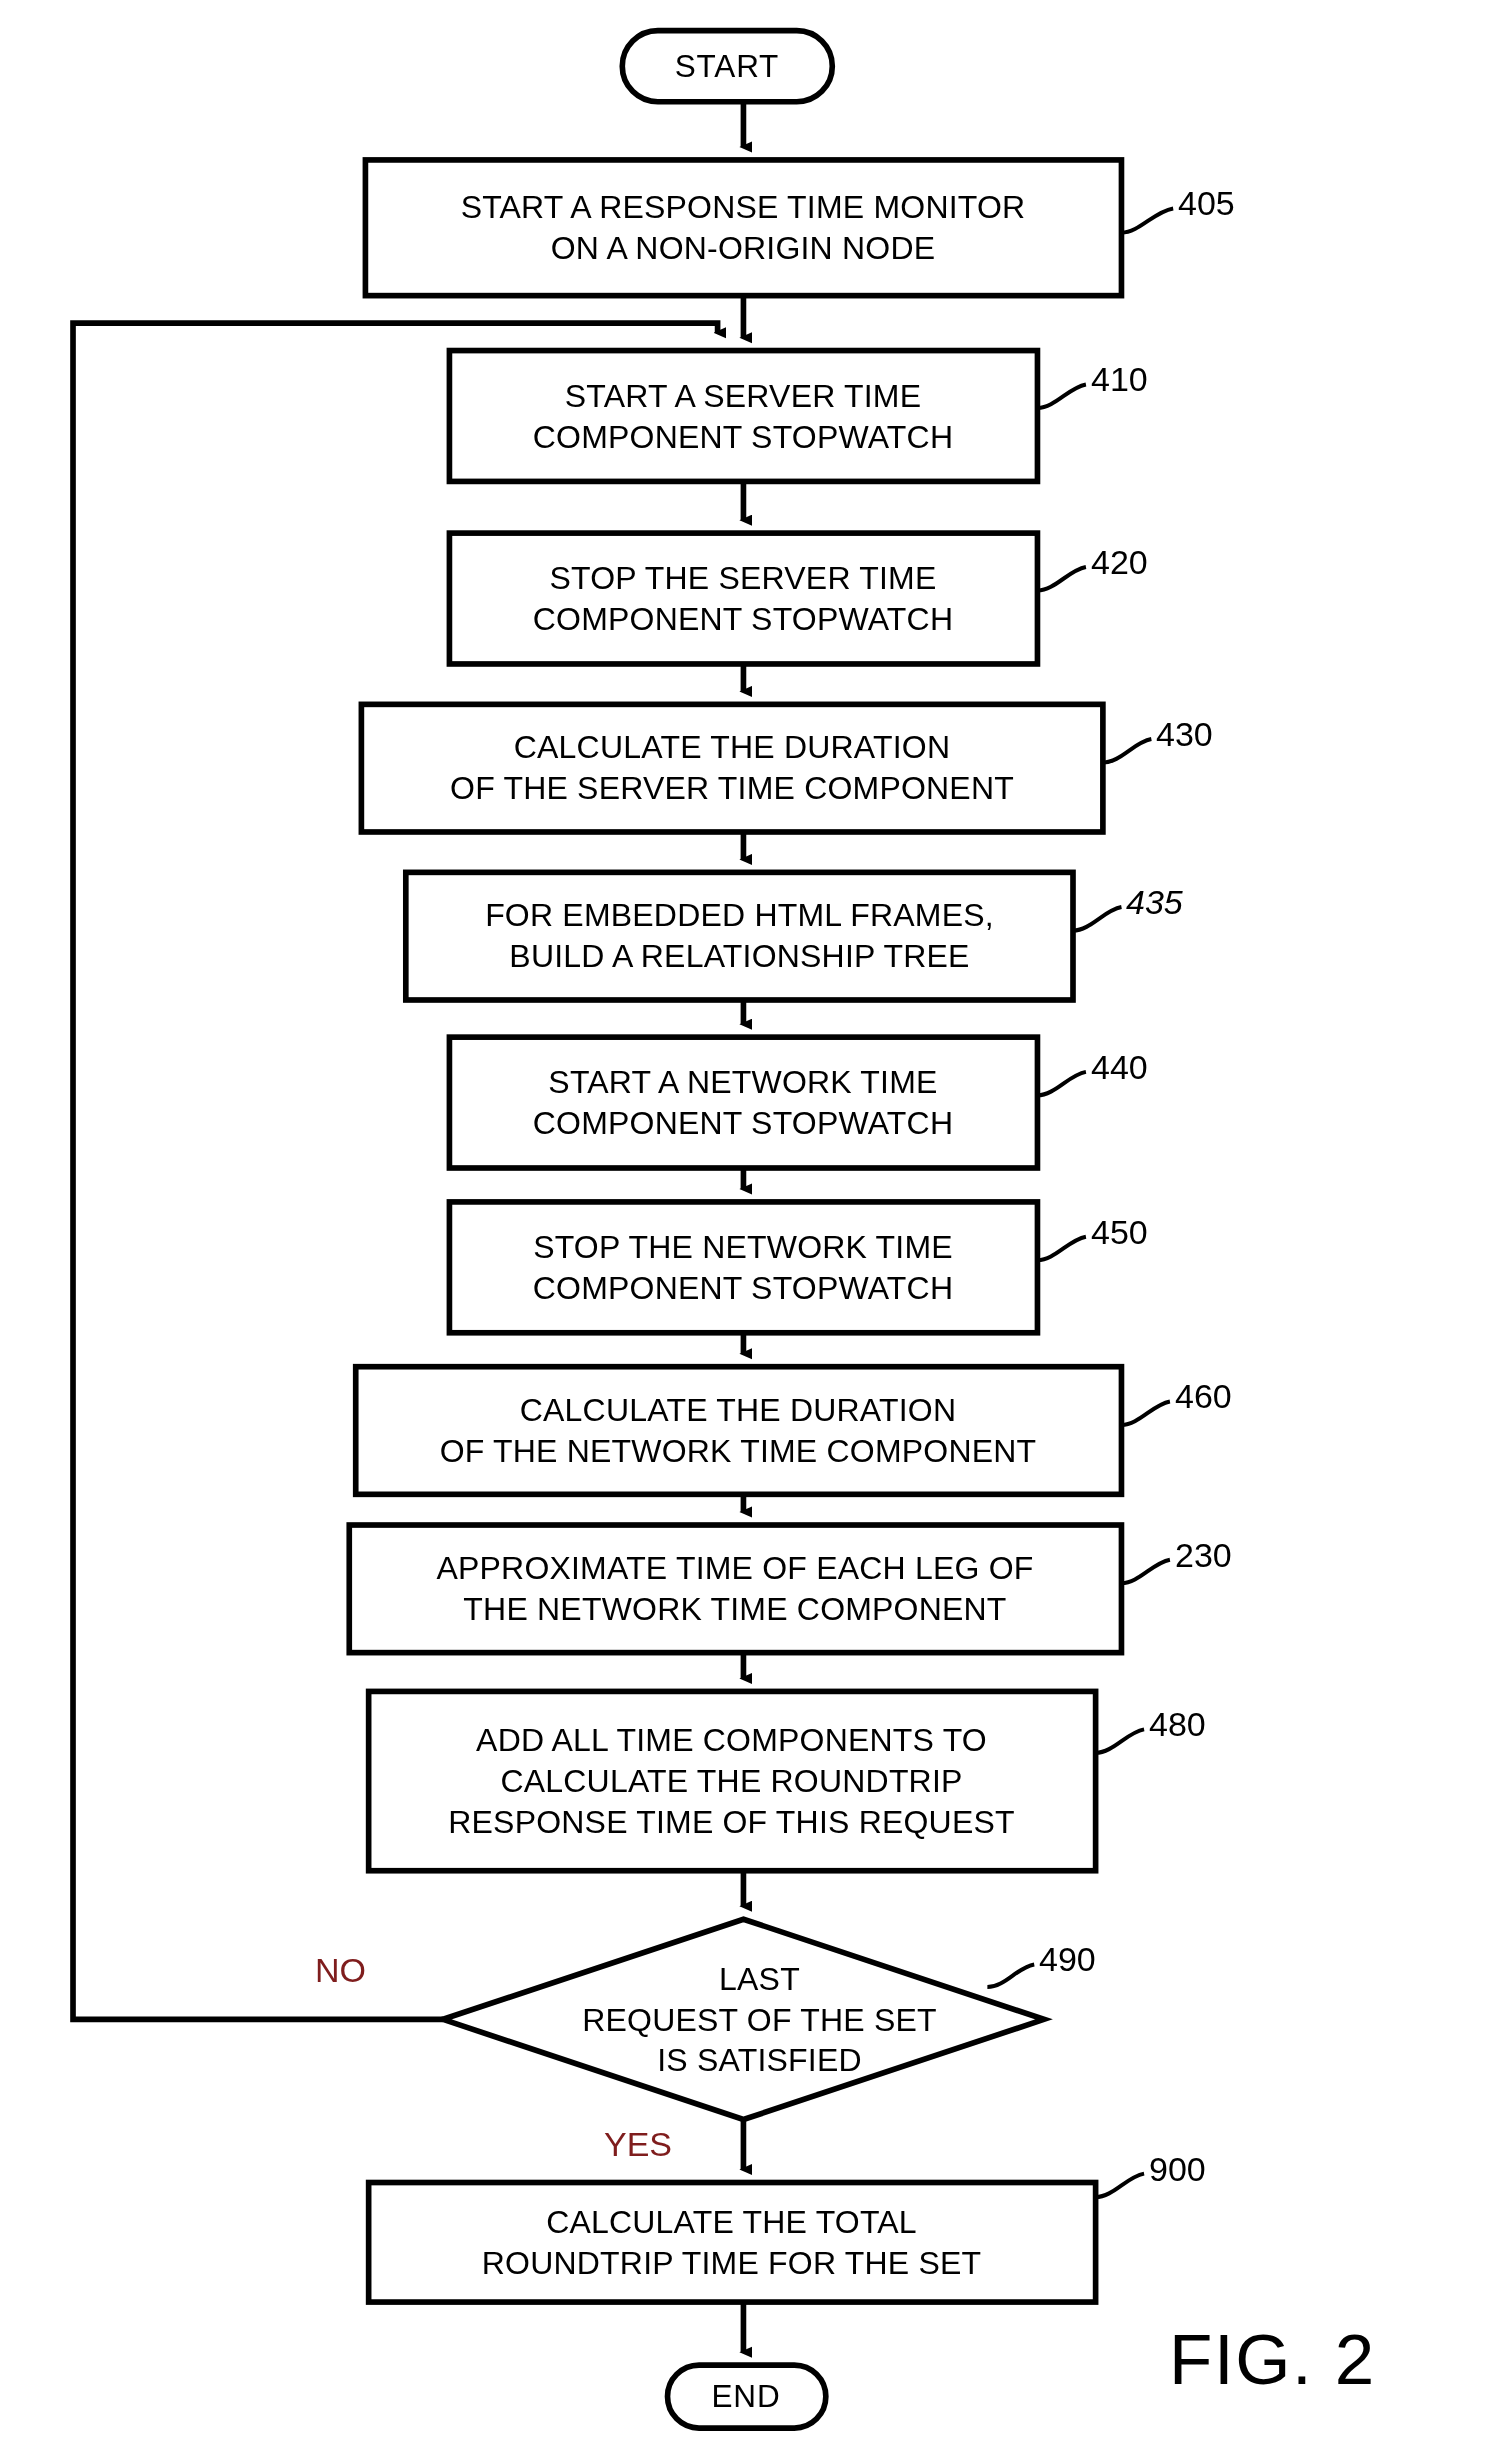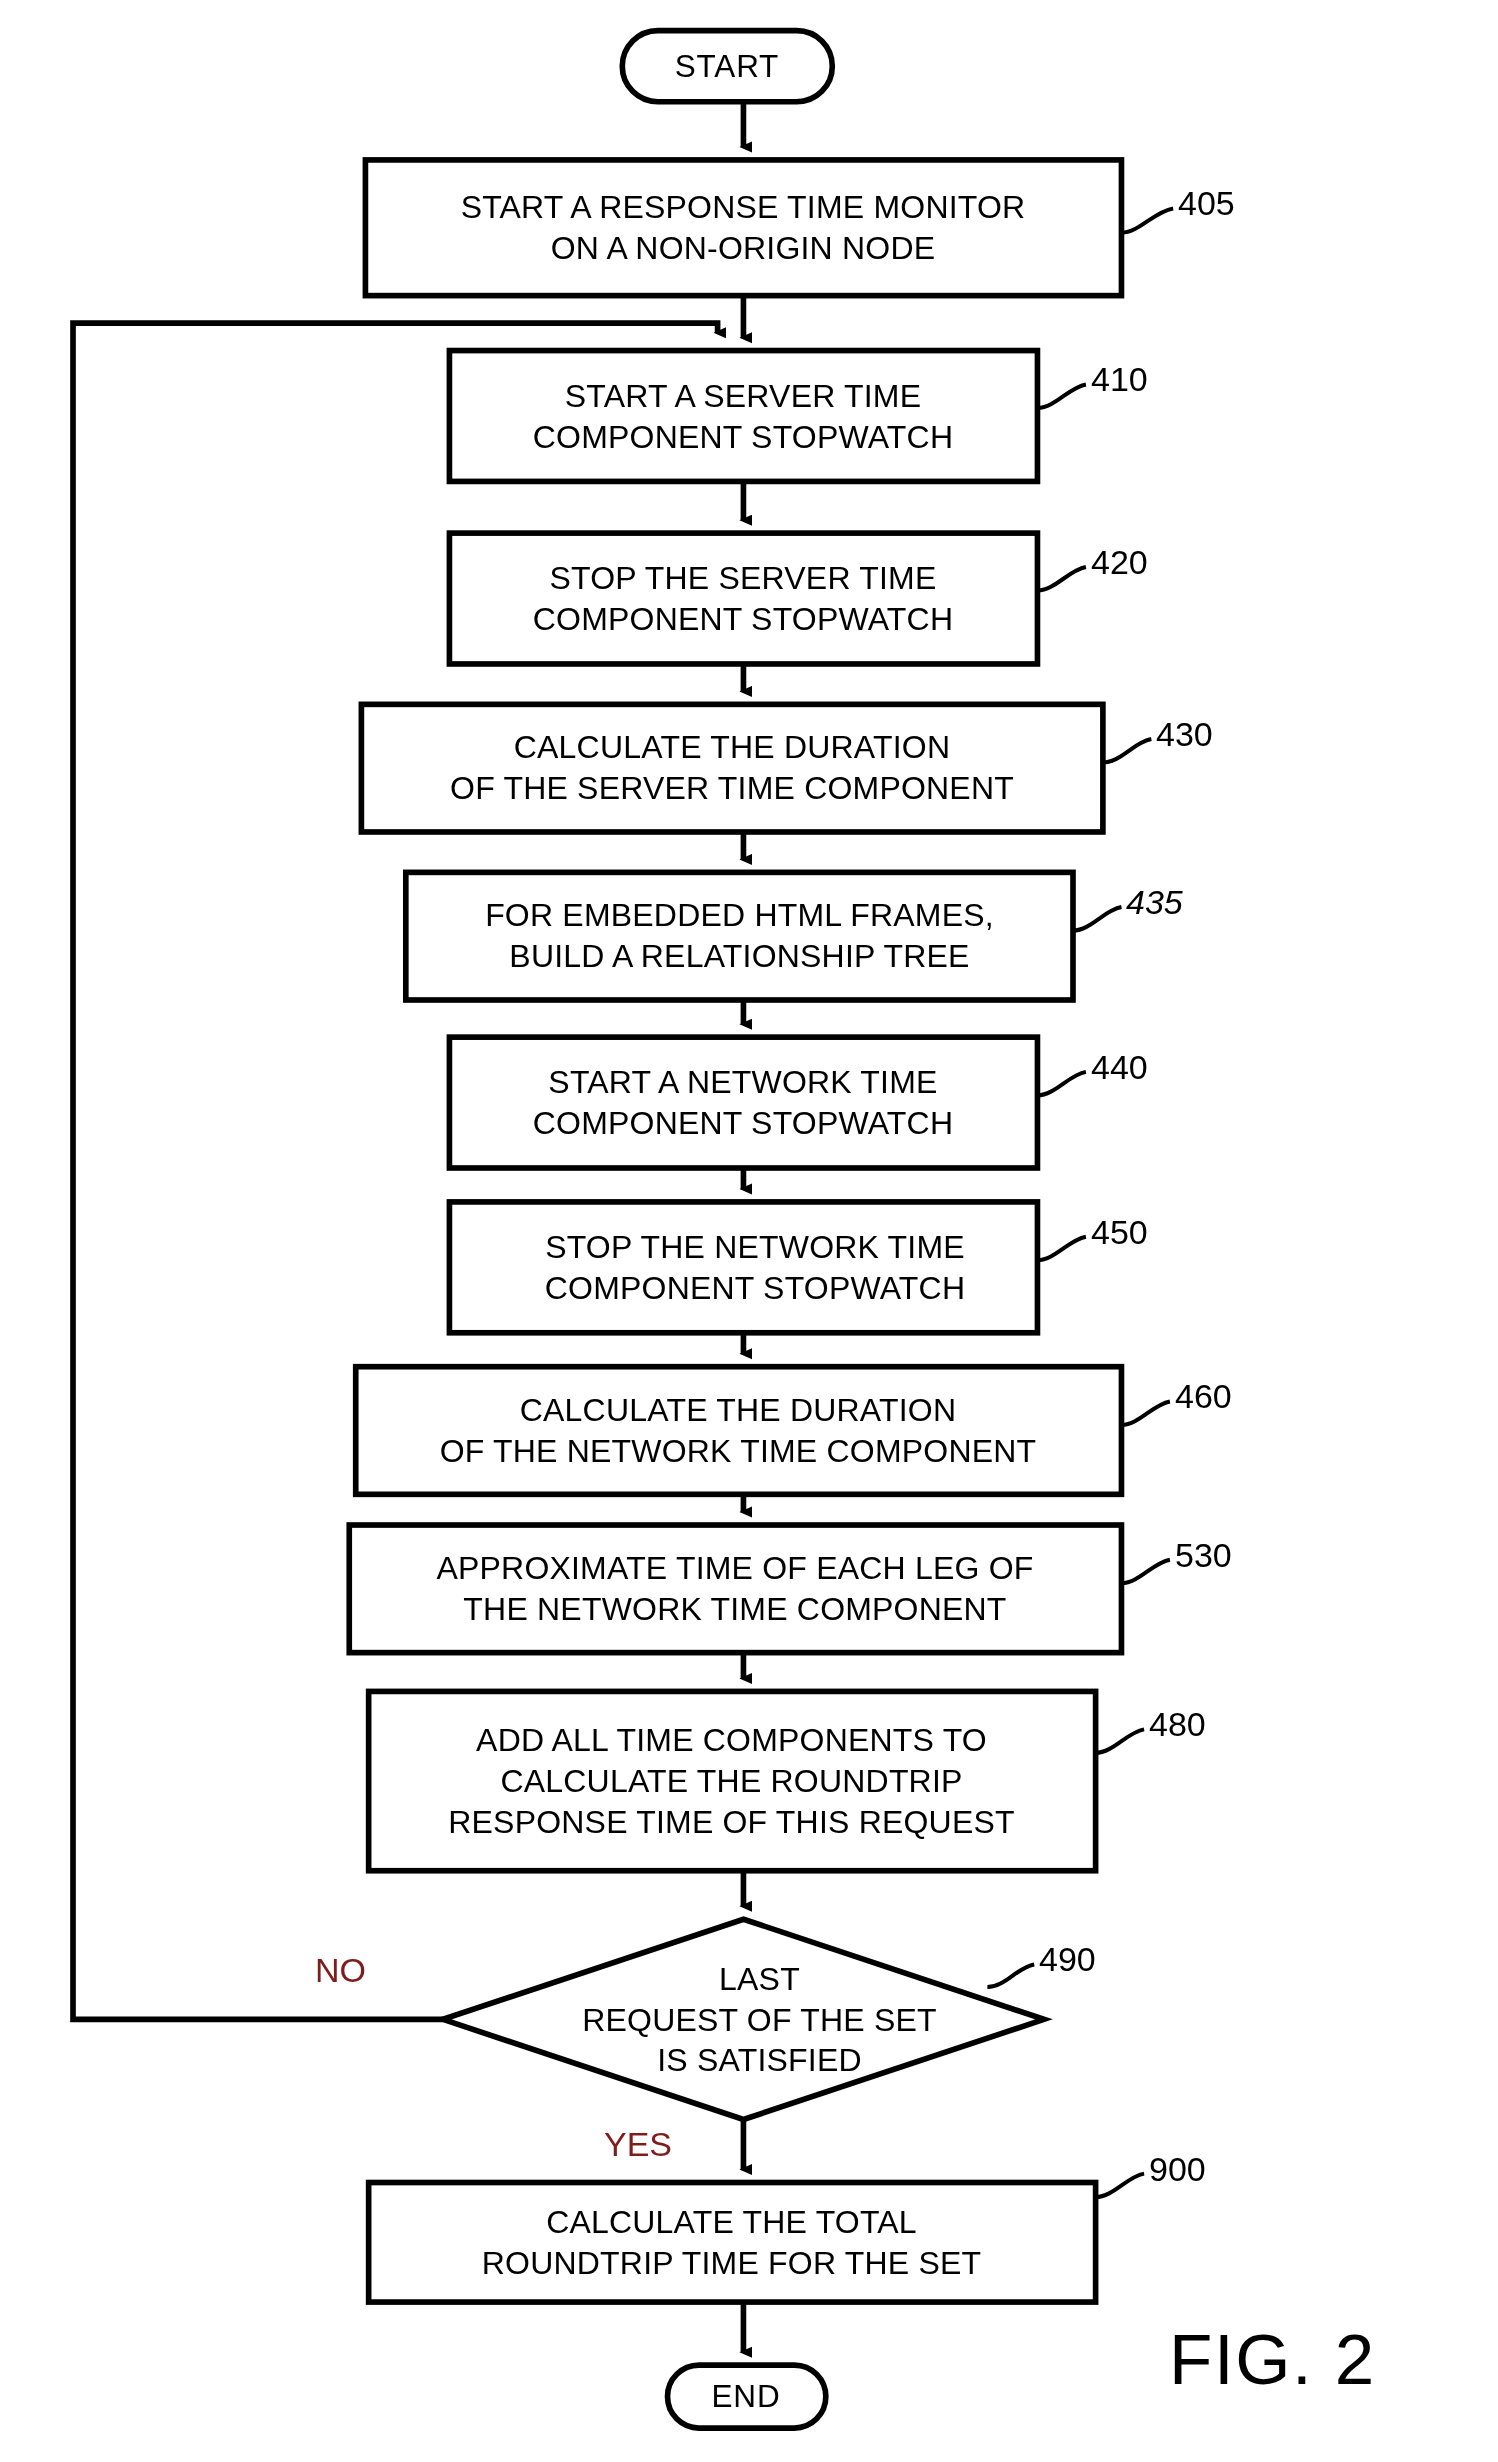--- a/index.html
+++ b/index.html
@@ -145,21 +145,21 @@
 
   <div class="node-label" style="left:361px; top:704px; width:742px; height:128px;">CALCULATE THE DURATION
 OF THE SERVER TIME COMPONENT</div>
 
   <div class="node-label" style="left:406px; top:872px; width:667px; height:128px;">FOR EMBEDDED HTML FRAMES,
 BUILD A RELATIONSHIP TREE</div>
 
   <div class="node-label" style="left:449px; top:1037px; width:588px; height:131px;">START A NETWORK TIME
 COMPONENT STOPWATCH</div>
 
-  <div class="node-label" style="left:461px; top:1202px; width:588px; height:131px;">STOP THE NETWORK TIME
+  <div class="node-label" style="left:449px; top:1202px; width:588px; height:131px;">STOP THE NETWORK TIME
 COMPONENT STOPWATCH</div>
 
   <div class="node-label" style="left:355px; top:1367px; width:766px; height:128px;">CALCULATE THE DURATION
 OF THE NETWORK TIME COMPONENT</div>
 
   <div class="node-label" style="left:349px; top:1525px; width:772px; height:128px;">APPROXIMATE TIME OF EACH LEG OF
 THE NETWORK TIME COMPONENT</div>
 
   <div class="node-label" style="left:368px; top:1692px; width:727px; height:179px;">ADD ALL TIME COMPONENTS TO
 CALCULATE THE ROUNDTRIP
@@ -175,21 +175,21 @@
   <div class="node-label terminal-label" style="left:667px; top:2365px; width:158px; height:63px;">END</div>
 
   <div class="ref-num" style="left:1178px; top:184px;">405</div>
   <div class="ref-num" style="left:1091px; top:360px;">410</div>
   <div class="ref-num" style="left:1091px; top:543px;">420</div>
   <div class="ref-num" style="left:1156px; top:715px;">430</div>
   <div class="ref-num" style="left:1126px; top:883px;font-style:italic;">435</div>
   <div class="ref-num" style="left:1091px; top:1048px;">440</div>
   <div class="ref-num" style="left:1091px; top:1213px;">450</div>
   <div class="ref-num" style="left:1175px; top:1377px;">460</div>
-  <div class="ref-num" style="left:1175px; top:1536px;">530</div>
+  <div class="ref-num" style="left:1175px; top:1536px;">230</div>
   <div class="ref-num" style="left:1149px; top:1705px;">480</div>
   <div class="ref-num" style="left:1039px; top:1940px;">490</div>
   <div class="ref-num" style="left:1149px; top:2150px;">900</div>
 
   <div class="branch-label" style="left:315px; top:1951px;">NO</div>
   <div class="branch-label" style="left:604px; top:2125px;text-align:right;">YES</div>
 
   <div class="fig-caption" style="left:1157px; top:2319px;margin-left:12px;">FIG. 2</div>
 
 </div>

